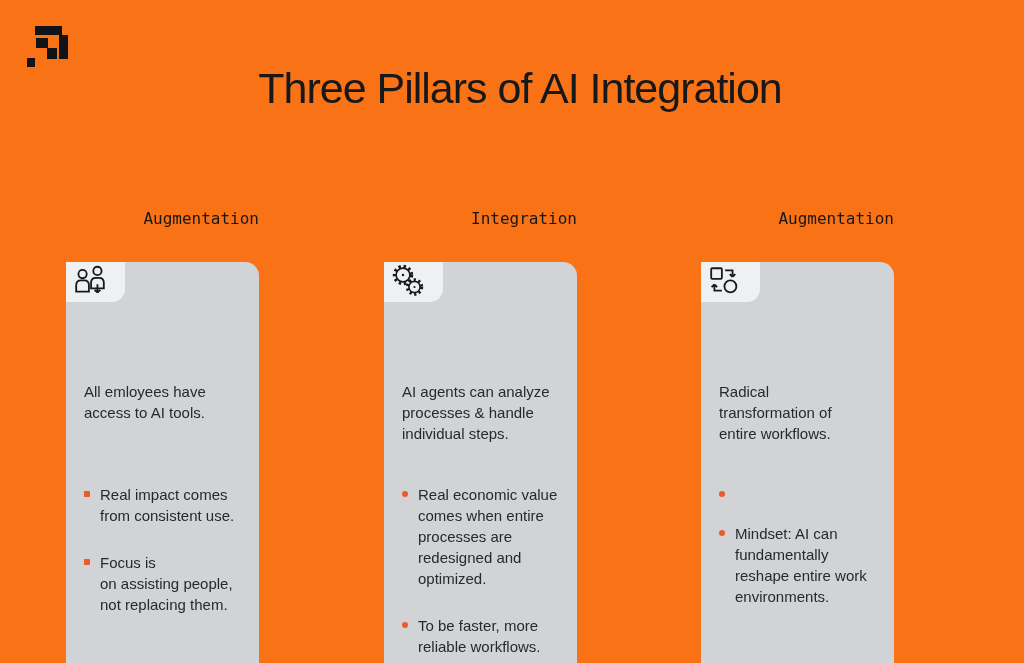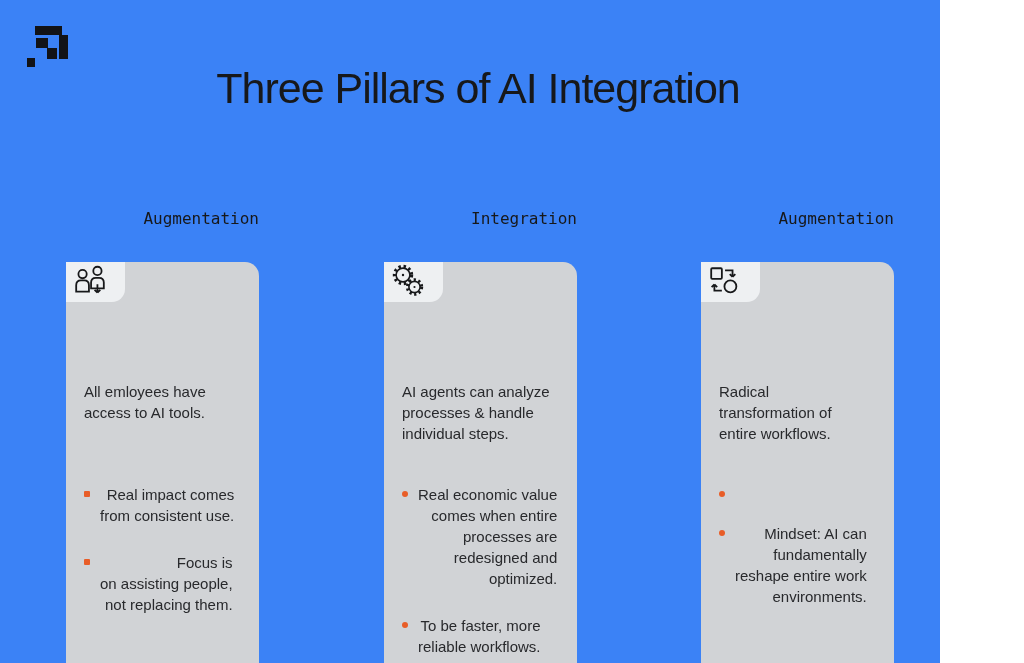--- a/index.html
+++ b/index.html
@@ -1,20 +1,20 @@
 <!DOCTYPE html>
 <html><head>
 <meta charset="utf-8">
 <style>
   html,body { margin:0; padding:0; }
   .stage {
     position: relative;
-    width: 940px;
+    width: 1024px;
     height: 663px;
-    background: #3b82f6;
+    background: #f97316;
     overflow: hidden;
     font-family: "Liberation Sans", sans-serif;
     color: #28292c;
   }
   .logo { position: absolute; left: 27px; top: 26px; }
 
   .title {
     position: absolute;
     top: 64px;
     left: 8px;
@@ -63,21 +63,21 @@
   .icon-stroke { stroke: #17181a; fill: none; }
 
   .intro {
     padding: 119px 12px 0 18px;
     height: 103px;
     box-sizing: content-box;
     font-size: 15px;
     line-height: 1.4;
     white-space: pre-line;
   }
-  .bullets { padding: 0 8px 0 18px; text-align: right; }
+  .bullets { padding: 0 8px 0 18px; }
   .bullet-item { display: flex; margin-bottom: 26px; }
   .bullet-marker {
     flex: 0 0 auto;
     width: 6px; height: 6px;
     margin: 7px 10px 0 0;
     background: #e85d28;
   }
   .bullet-text {
     font-size: 15px;
     line-height: 1.4;

